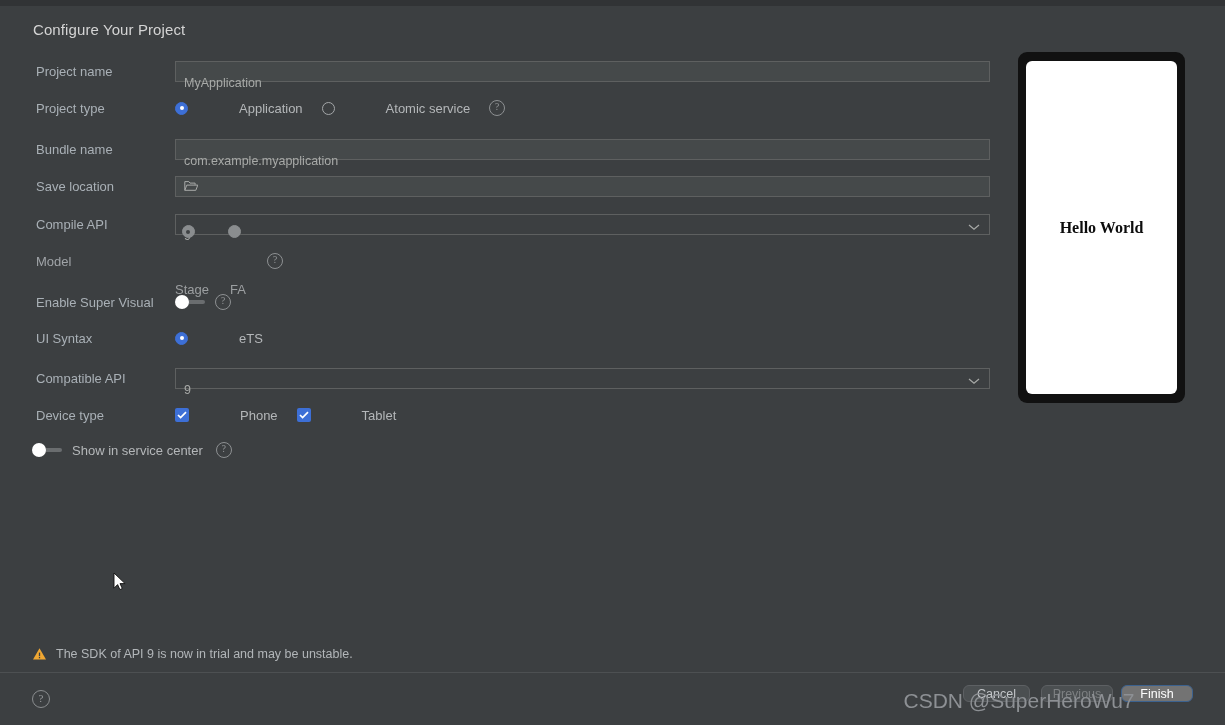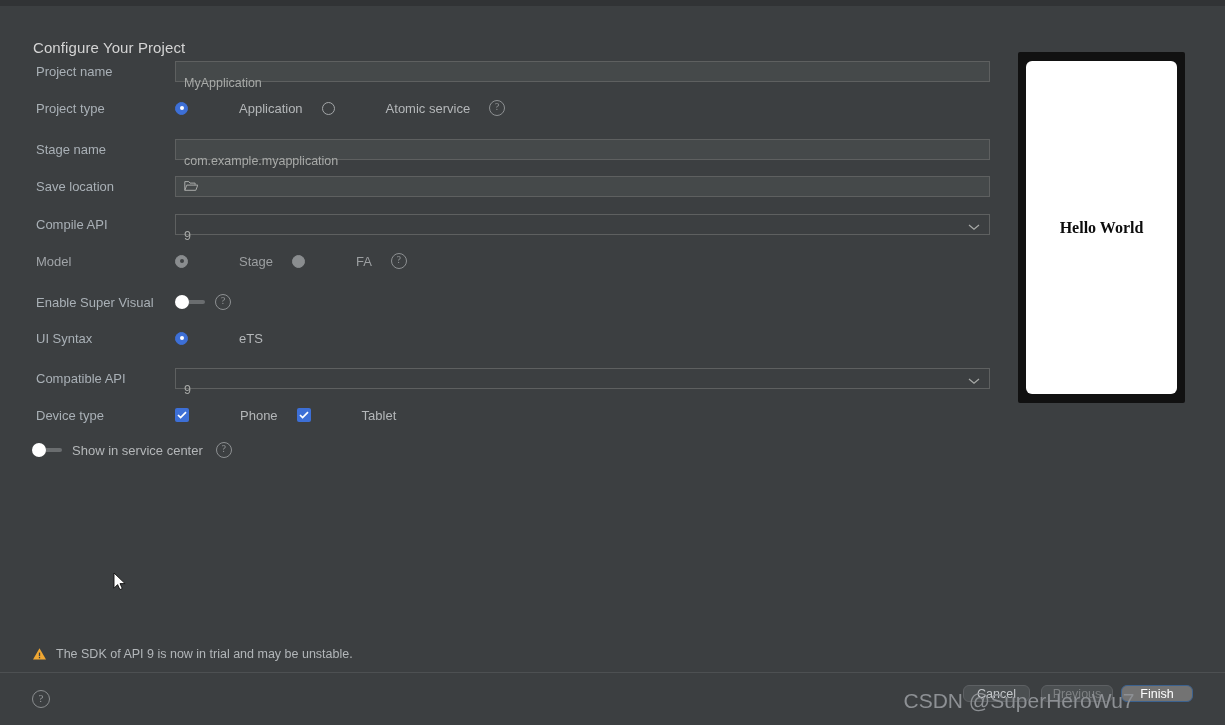--- a/index.html
+++ b/index.html
@@ -30,21 +30,20 @@
     background: #313335;
   }
 
   .dialog-title {
     position: absolute;
     left: 33px;
     top: 21px;
     font-size: 15px;
     color: #d4d4d4;
     letter-spacing: 0.1px;
-    margin-top: 18px;
   }
 
   
   .form {
     position: absolute;
     left: 0;
     top: 56px;
     width: 1000px;
   }
 
@@ -96,21 +95,21 @@
   }
   .opt {
     display: flex;
     align-items: center;
     font-size: 13px;
     color: #b4b7b9;
     margin-right: 19px;
     white-space: nowrap;
     gap: 44px;
   }
-  .opt.dim { color: #9c9fa1; }
+  .opt.dim { color: #9c9fa1; flex-direction: column; }
   .radio {
     width: 13px; height: 13px;
     border-radius: 50%;
     box-sizing: border-box;
     margin-right: 7px;
     flex: 0 0 auto;
     position: relative;
   }
   .radio.on {
     background: #3d6fd6;
@@ -195,21 +194,21 @@
   }
 
   
   .preview {
     position: absolute;
     left: 1018px;
     top: 52px;
     width: 167px;
     height: 351px;
     background: #111111;
-    border-radius: 2px;
+    border-radius: 9px;
     padding: 9px 8px;
     box-sizing: border-box;
   }
   .preview .screen {
     width: 100%;
     height: 100%;
     background: #ffffff;
     border-radius: 6px;
     display: flex;
     align-items: center;
@@ -333,21 +332,21 @@
         </div>
         <div class="opt">
           <span class="radio off"></span>
           <span>Atomic service</span>
         </div>
         <div class="help">?</div>
       </div>
     </div>
 
     <div class="row" style="top:82px;">
-      <div class="label">Stage name</div>
+      <div class="label">Bundle name</div>
       <div class="field">
         <span class="val">com.example.myapplication</span>
       </div>
     </div>
 
     <div class="row" style="top:119px;">
       <div class="label">Save location</div>
       <div class="field">
         <span class="folder-icon">
           <svg width="14" height="12" viewBox="0 0 14 12">

